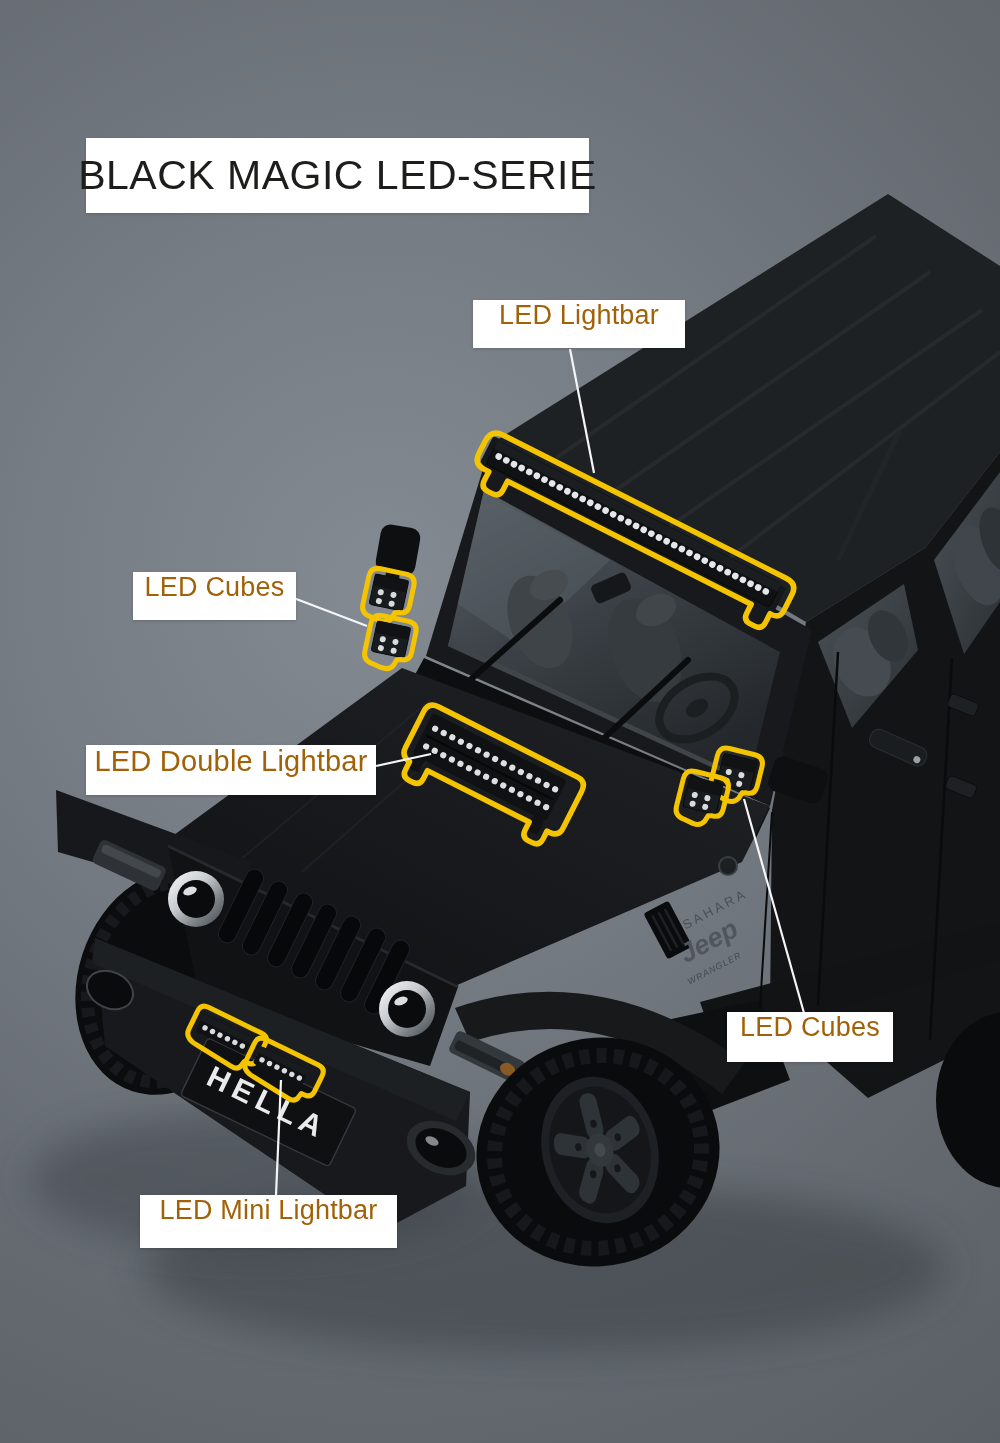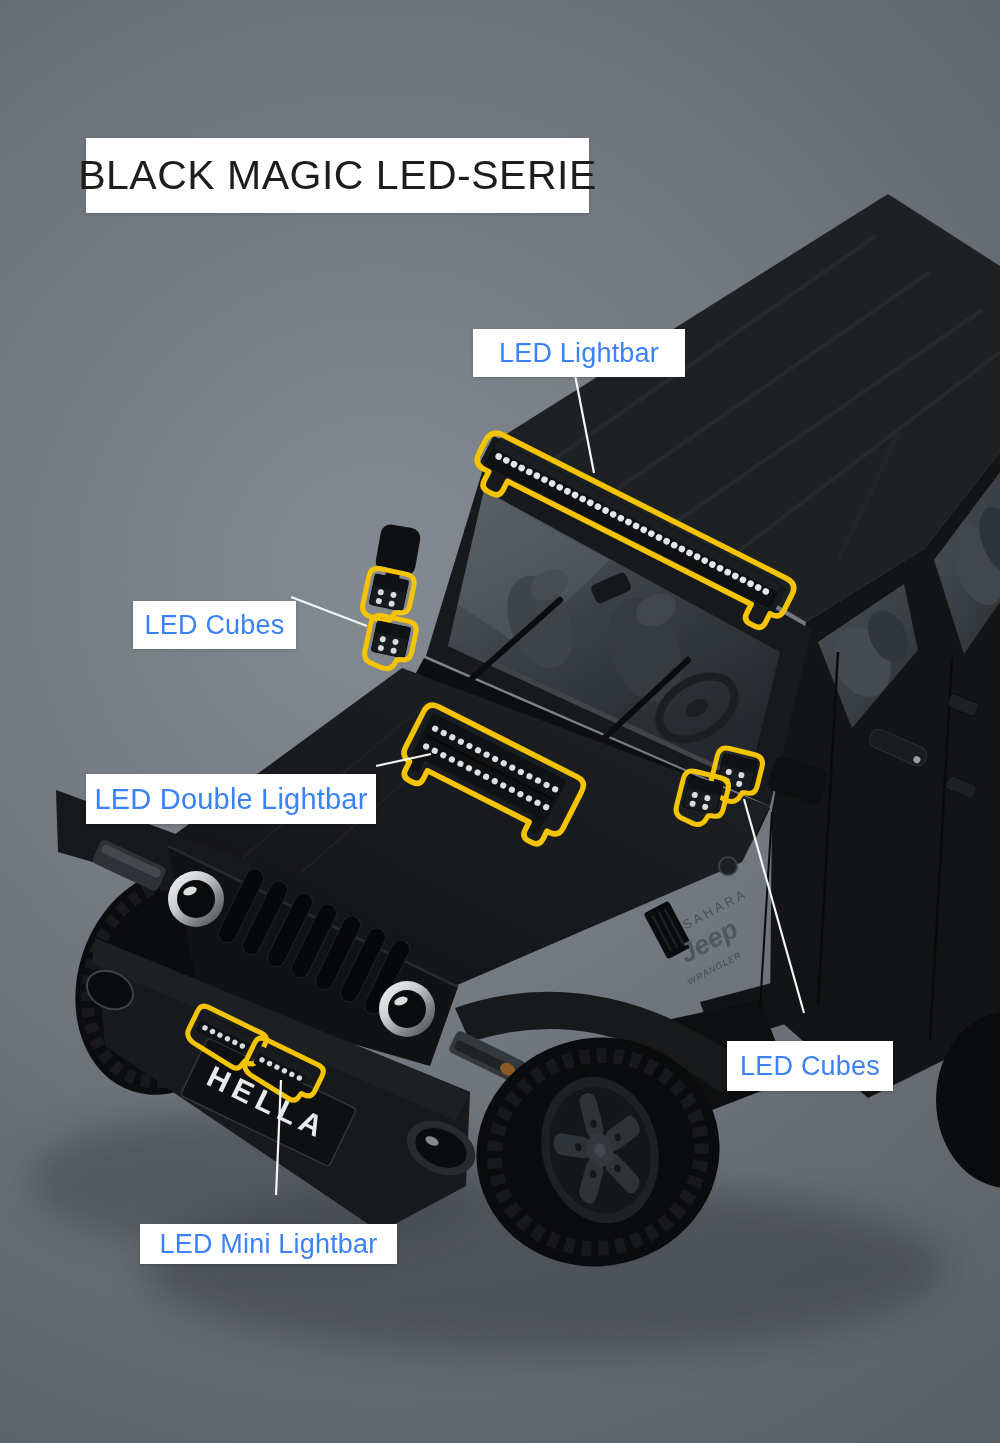--- a/index.html
+++ b/index.html
@@ -3,35 +3,35 @@
 <meta charset="utf-8">
 <style>
   html,body{margin:0;padding:0;background:#444;}
   #stage{
     position:relative;width:1000px;height:1443px;overflow:hidden;
     background:radial-gradient(ellipse 120% 85% at 38% 40%, #848a91 0%, #767c83 30%, #646a70 62%, #545a60 100%);
     font-family:"Liberation Sans", sans-serif;
   }
   #vehicle-svg{position:absolute;left:0;top:0;width:1000px;height:1443px;display:block;}
   .callout{
-    position:absolute;display:flex;align-items:center;justify-content:center;
-    background:#ffffff;color:#3b82f6;font-size:27px;letter-spacing:.2px;
-    box-shadow:0 1px 3px rgba(0,0,0,.18);white-space:nowrap;margin-top:29px;
+    position:absolute;display:flex;justify-content:center;
+    background:#ffffff;color:#a16207;font-size:27px;letter-spacing:.2px;
+    box-shadow:0 1px 3px rgba(0,0,0,.18);white-space:nowrap;
   }
   .title-box{
     position:absolute;left:86px;top:98px;width:503px;height:75px;
     display:flex;align-items:center;justify-content:center;
     background:#ffffff;color:#1d1d1b;font-size:41px;letter-spacing:.5px;
     box-shadow:0 1px 3px rgba(0,0,0,.18);white-space:nowrap;margin-top:40px;
   }
   .co-lightbar{left:473px;top:300px;width:212px;height:48px;}
   .co-cubes-ws{left:133px;top:572px;width:163px;height:48px;}
   .co-double{left:86px;top:745px;width:290px;height:50px;font-size:29px;}
   .co-cubes-cowl{left:727px;top:1012px;width:166px;height:50px;}
-  .co-mini{left:140px;top:1195px;width:257px;height:40px;}
+  .co-mini{left:140px;top:1195px;width:257px;height:53px;}
 </style>
 </head>
 <body>
 
 <div id="stage">
 
 <svg id="vehicle-svg" viewBox="0 0 1000 1443">
   <defs>
     <linearGradient id="chrome" x1="0" y1="0" x2="1" y2="1">
       <stop offset="0" stop-color="#fafbfc"></stop>

